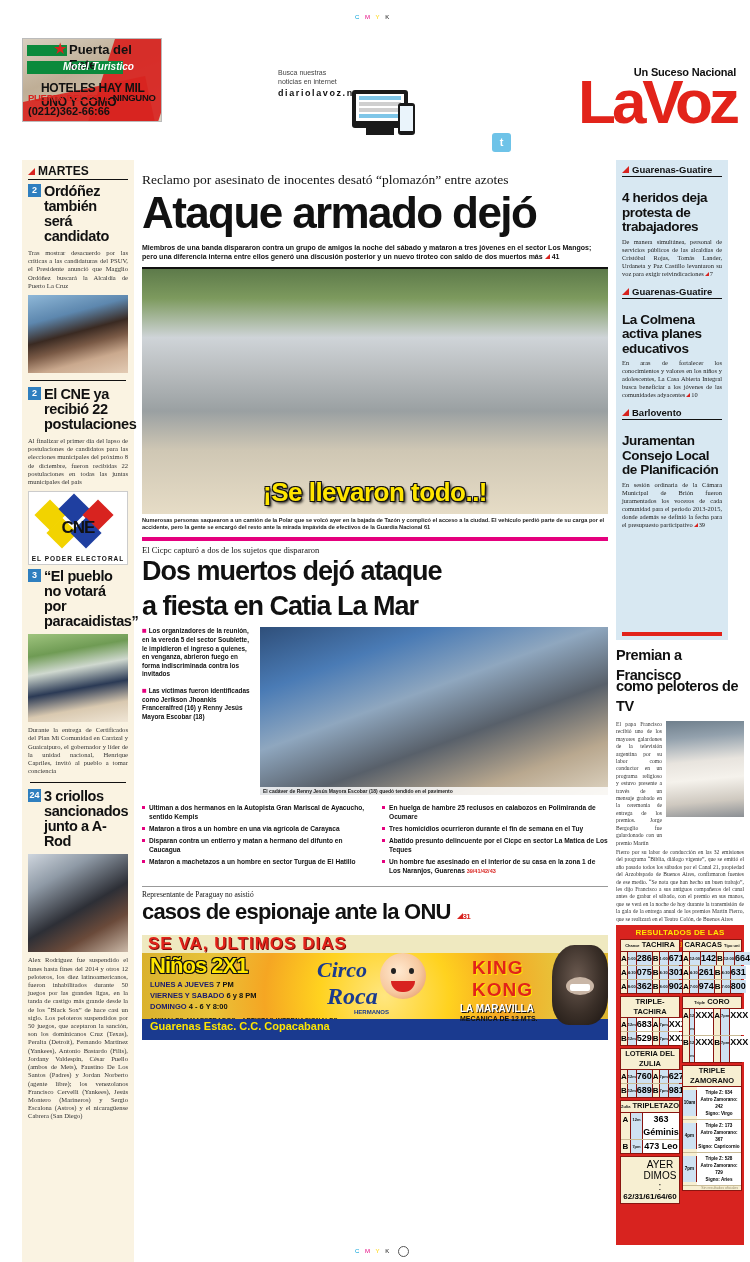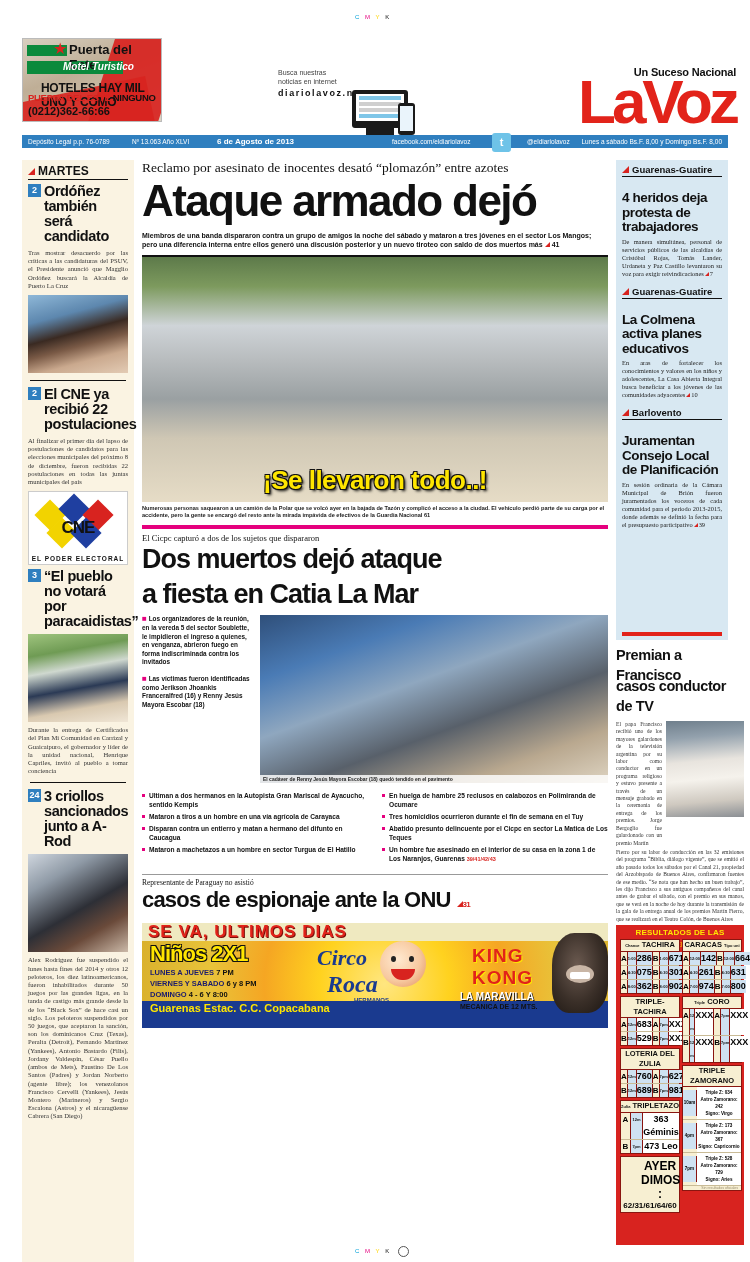--- a/index.html
+++ b/index.html
@@ -86,21 +86,21 @@
   .ph-pope{background:linear-gradient(175deg,#6f7f8c 0%,#93a1ad 18%,#e8e4de 42%,#f5f2ec 60%,#cfc9c0 82%,#8b8f94 100%);}
 
   
   .cne-wrap{position:relative;width:100%;height:100%;}
   .cne-d{position:absolute;width:22px;height:22px;transform:rotate(45deg);}
   .cne-text{position:absolute;left:0;right:0;top:26px;text-align:center;font-size:17px;font-weight:bold;
             color:#111;letter-spacing:-1px;font-family:"Liberation Sans",sans-serif;}
   .cne-sub{position:absolute;left:0;right:0;bottom:2px;text-align:center;font-size:6.5px;color:#111;letter-spacing:1px;font-weight:bold;}
 
   
-  .kicker{font-size:13.5px;color:#111;font-family:"Liberation Serif",serif;line-height:16px;margin:0 0 2px 2px;}
+  .kicker{font-size:13.5px;color:#111;font-family:"Liberation Serif",serif;line-height:16px;margin:12px 0 2px 2px;}
   .main-head{font-size:44px;line-height:45px;font-weight:bold;color:#111;letter-spacing:-1.6px;margin:2px 0 0 2px;}
   .main-sub{font-size:7px;line-height:9px;color:#111;font-weight:bold;margin:8px 2px 6px 2px;}
   .main-sub .pgtri{display:inline-block;width:0;height:0;border-style:solid;border-width:0 0 5px 5px;
                    border-color:transparent transparent #d8231f transparent;margin:0 2px;}
   .main-photo{position:relative;height:245px;margin:0 2px;border-top:2px solid #111;border-bottom:0;}
   .overlay-title{position:absolute;left:0;right:0;bottom:6px;text-align:center;
      font-size:26px;font-weight:bold;color:#ffe600;letter-spacing:-.5px;
      text-shadow:1px 1px 0 #111,-1px 1px 0 #111,1px -1px 0 #111,-1px -1px 0 #111,2px 2px 3px #000;}
   .photo-caption{font-size:5.6px;line-height:7.2px;color:#222;margin:3px 2px 0 2px;font-weight:bold;}
 
@@ -134,21 +134,21 @@
   .circus{margin:6px 2px 0 2px;height:105px;position:relative;overflow:hidden;
           background:radial-gradient(circle at 52% 58%, #ffe680 0%, #ffd21f 26%, #f5a623 48%, #e8c33a 70%, #d9b02c 100%);}
   .circus .topband{position:absolute;left:0;right:0;top:0;height:18px;background:#efe9c0;}
   .circus .seva{position:absolute;left:6px;top:-1px;font-size:17px;font-weight:bold;color:#e2231a;letter-spacing:1px;
                 text-shadow:1px 1px 0 #7a1008;}
   .circus .ninos{position:absolute;left:8px;top:18px;font-size:22px;font-weight:bold;color:#ffe600;
                  text-shadow:1px 1px 0 #111,-1px 1px 0 #111,1px -1px 0 #111,-1px -1px 0 #111;letter-spacing:-1px;}
   .circus .times{position:absolute;left:8px;top:44px;font-size:7.5px;font-weight:bold;color:#1a1a6e;line-height:11px;}
   .circus .times b{color:#111;}
   .circus .attract{position:absolute;left:8px;bottom:17px;font-size:6px;font-weight:bold;color:#111;letter-spacing:.3px;}
-  .circus .bottombar{position:absolute;left:0;right:0;bottom:0;height:27px;background:#1a3a8f;}
+  .circus .bottombar{position:absolute;left:0;right:0;bottom:0;height:21px;background:#1a3a8f;}
   .circus .bottombar span{position:absolute;left:8px;top:1px;font-size:11px;font-weight:bold;color:#ffe600;}
   .circus .circo{position:absolute;left:175px;top:22px;font-size:22px;font-weight:bold;color:#1a3a8f;
                  font-family:"Liberation Serif",serif;font-style:italic;}
   .circus .roca{position:absolute;left:185px;top:48px;font-size:24px;font-weight:bold;color:#1a3a8f;
                 font-family:"Liberation Serif",serif;font-style:italic;}
   .circus .herm{position:absolute;left:212px;top:74px;font-size:6px;font-weight:bold;color:#1a3a8f;}
   .circus .clown{position:absolute;left:238px;top:18px;width:46px;height:46px;border-radius:50%;
                  background:radial-gradient(circle at 40% 40%,#ffe9d0 0%,#f7c9a0 55%,#e08a5a 100%);}
   .circus .clown .mouth{position:absolute;left:11px;top:28px;width:24px;height:11px;background:#d8231f;border-radius:0 0 14px 14px;}
   .circus .clown .e1,.circus .clown .e2{position:absolute;top:15px;width:5px;height:6px;background:#222;border-radius:50%;}
@@ -195,21 +195,21 @@
   .lot-row:last-child{border-bottom:0;}
   .cell-l{width:9px;font-size:8px;font-weight:bold;text-align:center;background:#f7efd2;border-right:1px solid #8a1510;line-height:13px;}
   .cell-t{width:11px;font-size:4px;font-weight:bold;text-align:center;background:#cfe2f2;border-right:1px solid #8a1510;line-height:13px;color:#111;}
   .cell-n{flex:1;font-size:9px;font-weight:bold;text-align:center;background:#cfe2f2;line-height:13px;border-right:1px solid #8a1510;}
   .cell-n.last{border-right:0;}
   .cell-n.white{background:#fff;}
   .zam-row{display:flex;border-bottom:1px solid #c9bb96;align-items:center;}
   .zam-t{width:13px;font-size:4.5px;font-weight:bold;text-align:center;background:#cfe2f2;line-height:26px;border-right:1px solid #8a1510;}
   .zam-b{flex:1;background:#fff;font-size:4.6px;line-height:7px;text-align:center;padding:2px 0;font-weight:bold;}
   .ayer{background:#f7efd2;border:1px solid #8a1510;text-align:center;padding:2px 0;margin-top:2px;}
-  .ayer .t{font-size:12px;font-weight:bold;padding-left:20px;}
+  .ayer .t{font-size:10px;font-weight:normal;padding-left:20px;}
   .ayer .n{font-size:8px;font-weight:bold;}
   .lot-note{font-size:3.6px;color:#9a8f72;text-align:right;padding-right:3px;}
 </style>
 </head>
 <body>
 
 <div id="page">
 
   <div class="regmark" style="left:355px;top:14px;">
     <span class="c">C</span> <span class="m">M</span> <span class="y">Y</span> <span class="k">K</span>
@@ -254,28 +254,20 @@
           <div class="scr"></div>
         </div>
     </div>
 
     <div class="logo">
       <div class="tag">Un Suceso Nacional</div>
       <div class="word">LaVoz</div>
     </div>
   </div>
 
-  <div id="infostrip">
-    <span class="is-deposito">Depósito Legal p.p. 76-0789</span>
-    <span class="is-num">Nº 13.063 Año XLVI</span>
-    <span class="is-date">6  de Agosto de 2013</span>
-    <span class="is-fb">facebook.com/eldiariolavoz</span>
-    <span class="is-tw">@eldiariolavoz</span>
-    <span class="is-price">Lunes a sábado Bs.F. 8,00 y Domingo Bs.F. 8,00</span>
-  </div>
   <div class="tw-badge" style="left:492px;top:133px;">t</div>
 
   <div id="left-col">
     <div class="lc-pad">
       <div class="sec-tab">
         <span class="tri"></span><span>MARTES</span>
       </div>
 
       <div>
         <span class="badge">2</span><span class="lc-head">Ordóñez también será candidato</span>
@@ -419,21 +411,21 @@
       <div class="marav">LA MARAVILLA</div>
       <div class="meca">MECANICA DE 12 MTS.</div>
       <div class="gorilla">
           <div class="m"></div>
         </div>
     </div>
   </div>
 
   <div id="pope">
     <div class="pope-head">Premian a Francisco</div>
-    <div class="pope-head" style="margin-top:-14px">casos conductor de TV</div>
+    <div class="pope-head" style="margin-top:-14px">como peloteros de TV</div>
     <div class="pope-top">
       <div class="pope-text" style="width:46px">El papa Francisco recibió uno de los mayores galardones de la televisión argentina por su labor como conductor en un programa religioso y estuvo presente a través de un mensaje grabado en la ceremonia de entrega de los premios. Jorge Bergoglio fue galardonado con un premio Martín</div>
       <div class="pope-photo ph ph-pope"></div>
     </div>
     <div class="pope-rest">Fierro por su labor de conducción en las 32 emisiones del programa “Biblia, diálogo vigente”, que se emitió el año pasado todos los sábados por el Canal 21, propiedad del Arzobispado de Buenos Aires, confirmaron fuentes de ese medio. “Se nota que han hecho un buen trabajo”, les dijo Francisco a sus antiguos compañeros del canal antes de grabar el sábado, con el premio en sus manos, que se verá en la noche de hoy durante la transmisión de la gala de la entrega anual de los premios Martín Fierro, que se realizará en el Teatro Colón, de Buenos Aires</div>
   </div>
 
   <div id="lottery">
     <div class="lot-title">RESULTADOS DE LAS LOTERIAS</div>
     <div class="lot-body">

